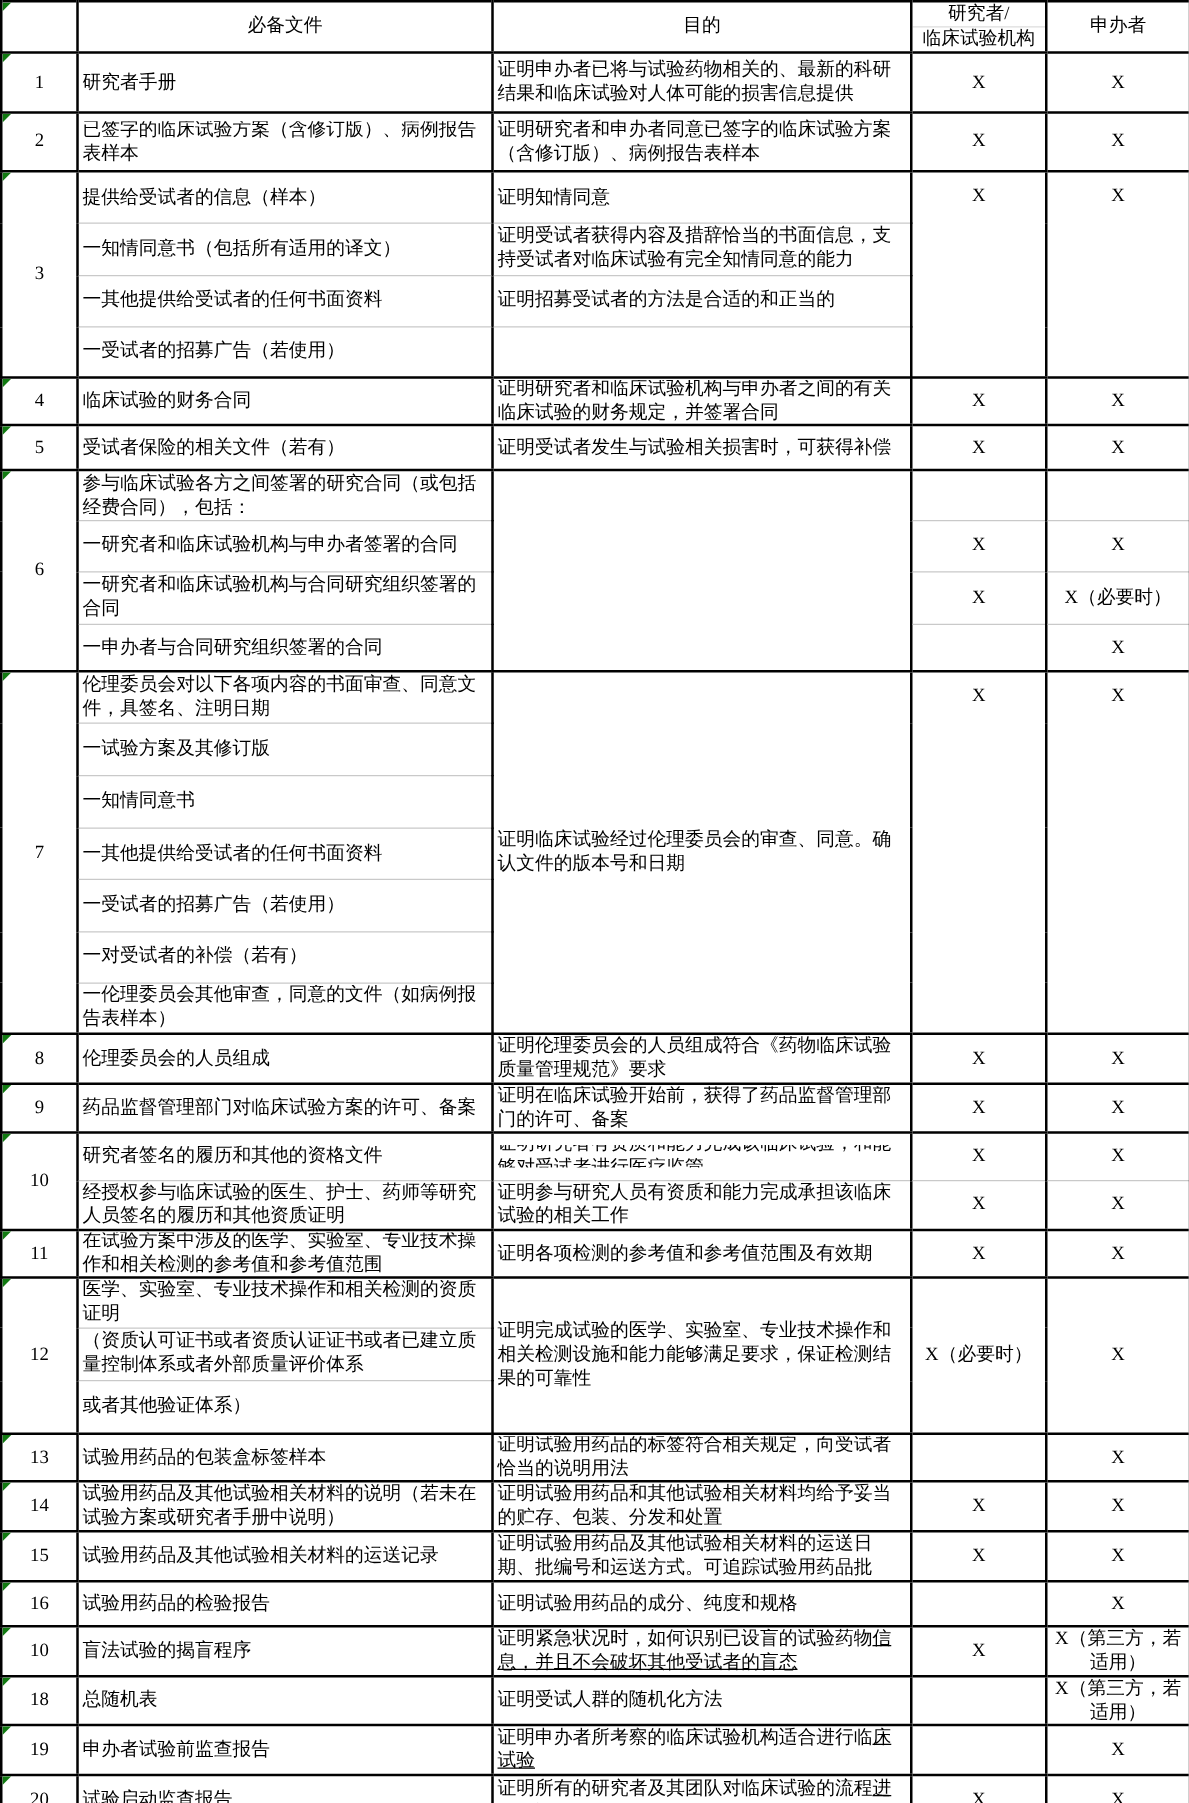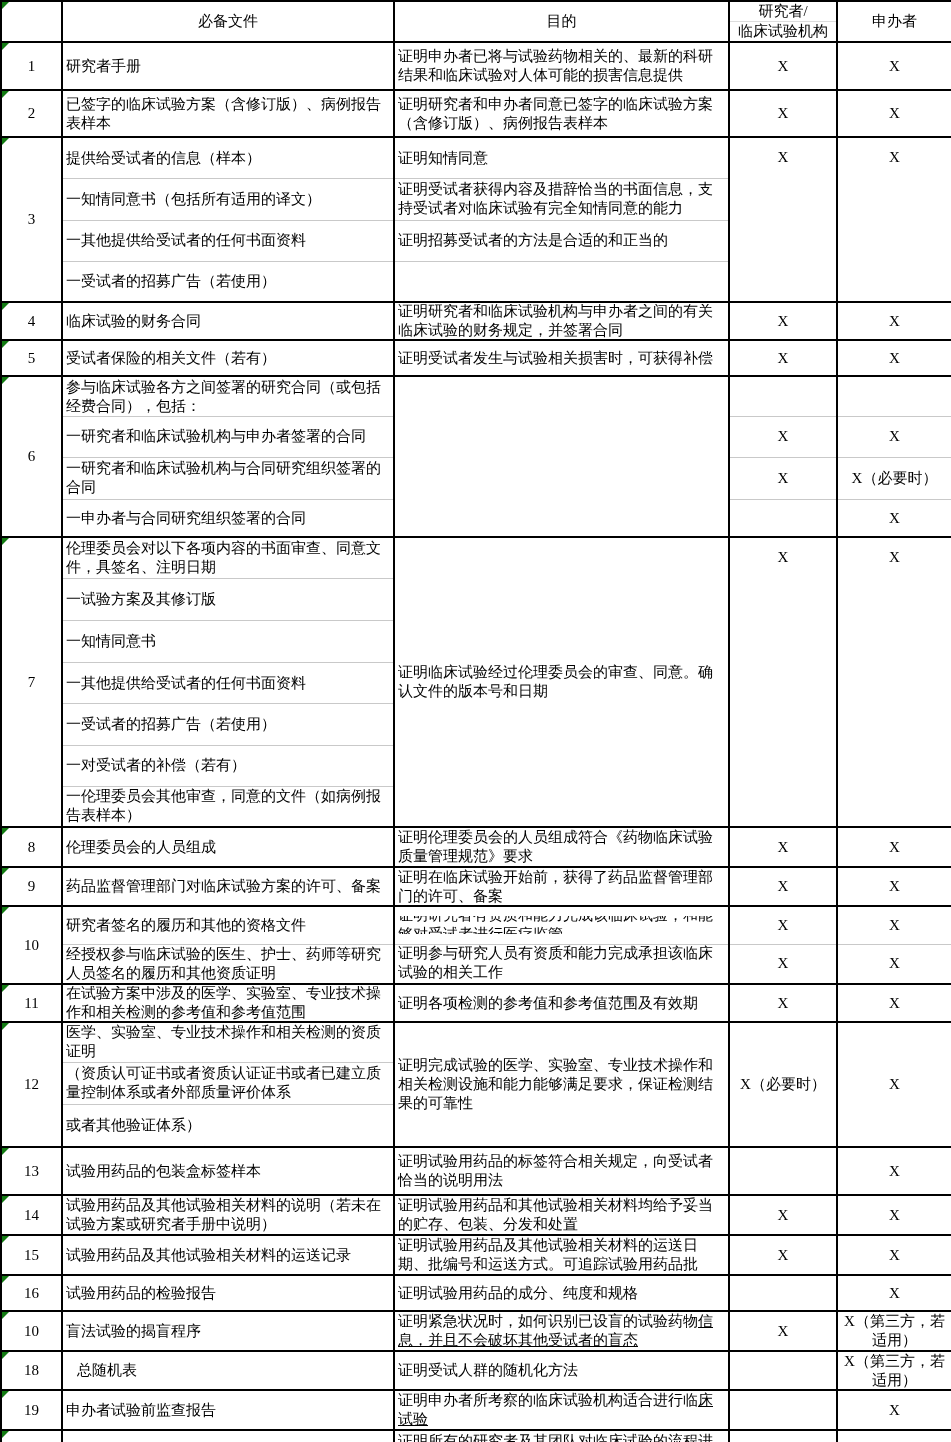--- a/index.html
+++ b/index.html
@@ -464,21 +464,21 @@
           </div>
         </td>
       </tr>
       <tr style="height: 40px;">
         <td class="doc-cell end">
           <div class="cellbox" style="height: 37px; justify-content: center;">
             <div class="txt">经授权参与临床试验的医生、护士、药师等研究人员签名的履历和其他资质证明</div>
           </div>
         </td>
         <td class="pur-cell end">
-          <div class="cellbox" style="height: 37px; align-items: flex-end;">
+          <div class="cellbox" style="height: 37px;">
             <div class="txt"><span>证明参与研究人员有资质和能力完成承担该临床试验的相关工作</span></div>
           </div>
         </td>
         <td class="mark-cell end">
           <div class="cellbox ctr" style="height: 37px;">
             <div class="txt"><span>X</span></div>
           </div>
         </td>
         <td class="mark-cell end">
           <div class="cellbox ctr" style="height: 37px;">
@@ -562,21 +562,21 @@
           <div class="cellbox ctr" style="height: 35px;">
             <div class="txt"><span>13</span></div>
           </div>
         </td>
         <td class="doc-cell end">
           <div class="cellbox" style="height: 35px;">
             <div class="txt">试验用药品的包装盒标签样本</div>
           </div>
         </td>
         <td class="pur-cell end">
-          <div class="cellbox" style="height: 46px;">
+          <div class="cellbox" style="height: 35px;">
             <div class="txt"><span>证明试验用药品的标签符合相关规定，向受试者恰当的说明用法</span></div>
           </div>
         </td>
         <td class="mark-cell end">
           <div class="cellbox ctr" style="height: 35px;">
             <div class="txt"><span></span></div>
           </div>
         </td>
         <td class="mark-cell end">
           <div class="cellbox ctr" style="height: 35px;">
@@ -697,21 +697,21 @@
         </td>
       </tr>
       <tr style="height: 39px;">
         <td class="num-cell end" rowspan="1">
           <span class="tri"></span>
           <div class="cellbox ctr" style="height: 36px;">
             <div class="txt"><span>18</span></div>
           </div>
         </td>
         <td class="doc-cell end">
-          <div class="cellbox" style="height: 36px; padding-left: 11px;">
+          <div class="cellbox" style="height: 36px;">
             <div class="txt">总随机表</div>
           </div>
         </td>
         <td class="pur-cell end">
           <div class="cellbox" style="height: 36px;">
             <div class="txt"><span>证明受试人群的随机化方法</span></div>
           </div>
         </td>
         <td class="mark-cell end">
           <div class="cellbox ctr" style="height: 36px;">

